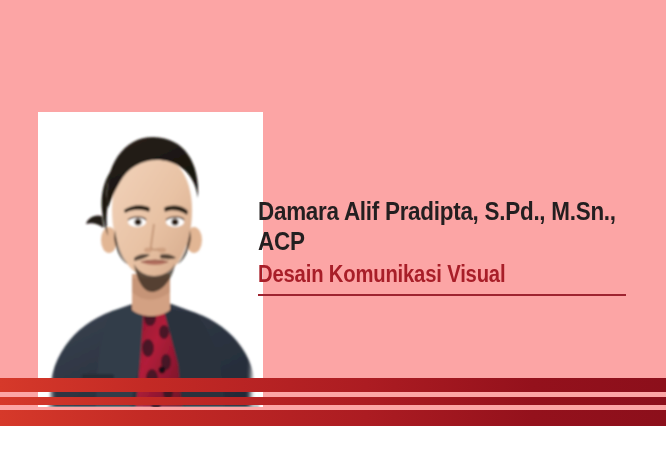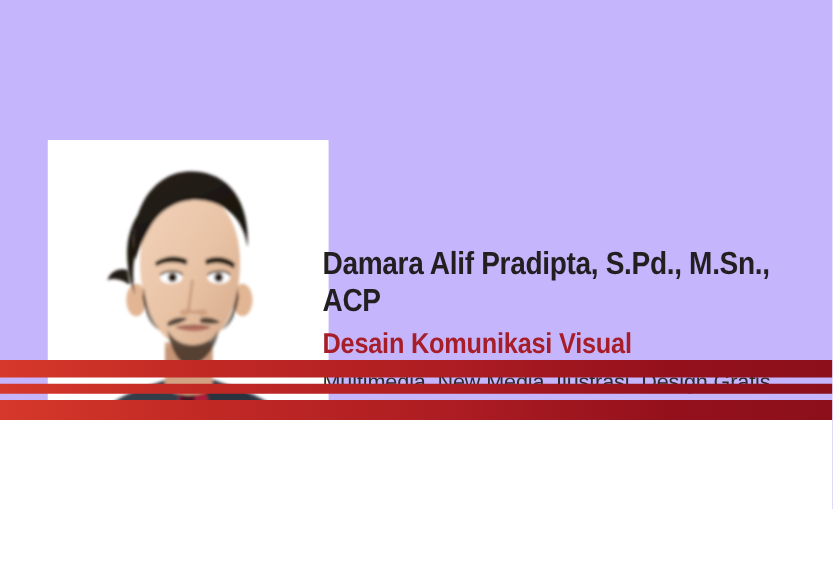--- a/index.html
+++ b/index.html
@@ -6,22 +6,22 @@
     margin: 0;
     padding: 0;
     background: #ffffff;
   }
   body {
     font-family: "Liberation Sans", sans-serif;
   }
   #card {
     position: relative;
     width: 666px;
-    height: 336px;
-    background: #c4b5fd;
+    height: 426px;
+    background: #fca5a5;
     overflow: hidden;
   }
 
   
   .portrait {
     position: absolute;
     left: 38px;
     top: 112px;
     width: 225px;
     height: 295px;
@@ -213,21 +213,20 @@
         <path d="M0 0 H225 V30 C170 18 60 18 0 34 Z" fill="#ffffff"></path>
         <path d="M0 0 V295 H14 C10 220 8 110 14 0 Z" fill="#ffffff"></path>
         <path d="M225 0 V295 H212 C216 220 218 110 212 0 Z" fill="#ffffff"></path>
       </g>
     </svg>
   </div>
 
   <div class="info">
     <div class="name">Damara Alif Pradipta, S.Pd., M.Sn., ACP</div>
     <div class="dept">Desain Komunikasi Visual</div>
-    <div class="fields">Multimedia, New Media, Ilustrasi, Design Grafis</div>
     <hr class="rule">
   </div>
 
   <div class="stripes">
     <div class="stripe stripe-1"></div>
     <div class="stripe stripe-2"></div>
     <div class="stripe stripe-3"></div>
   </div>
 
 </div>

